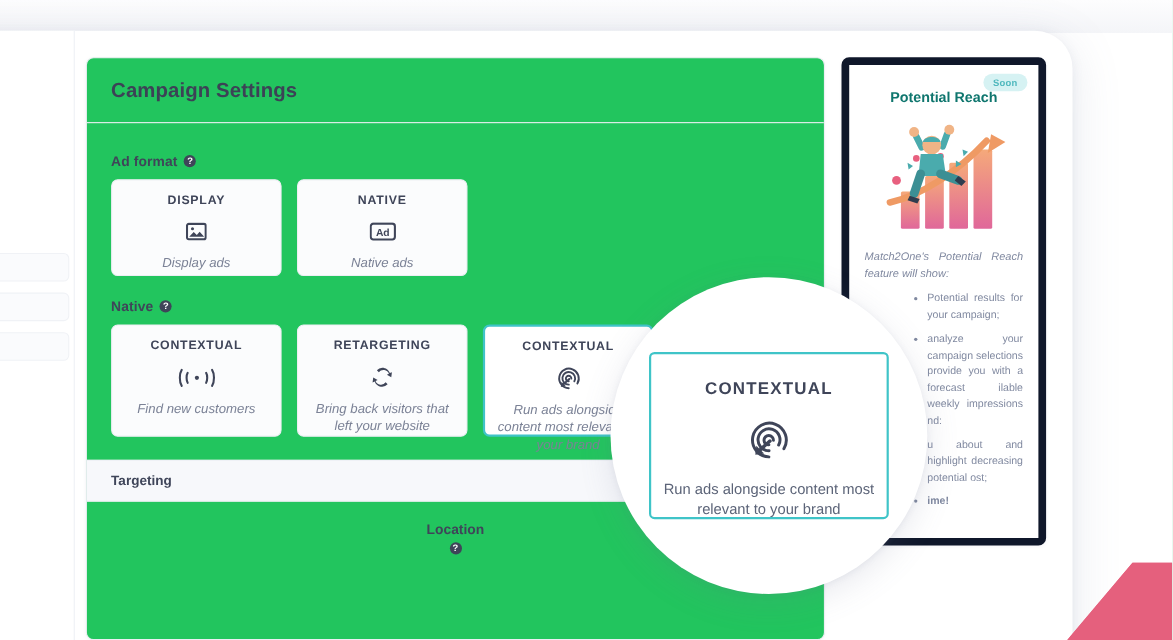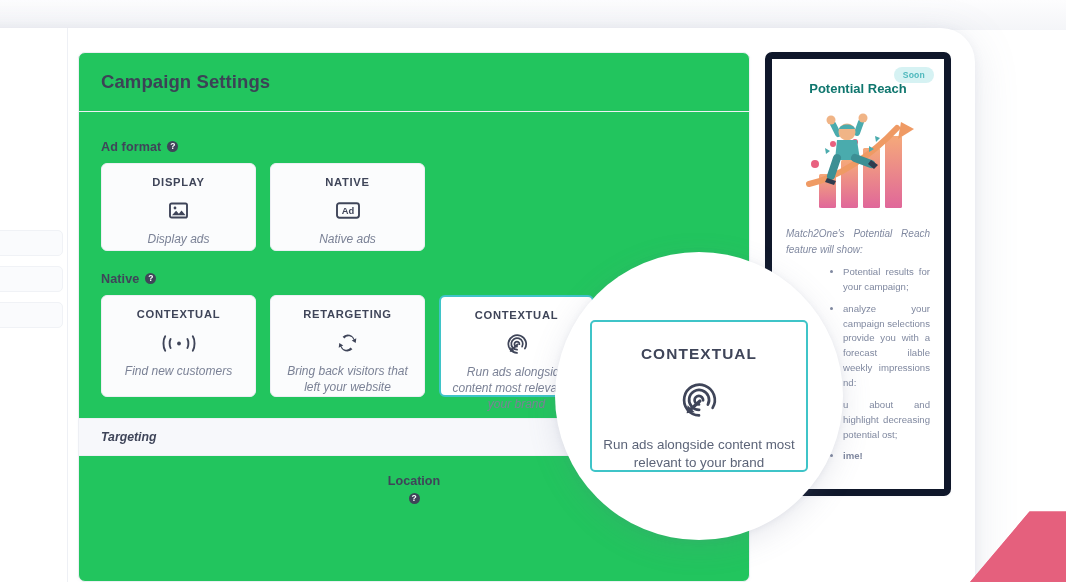--- a/index.html
+++ b/index.html
@@ -196,21 +196,20 @@
     height: 38px;
     background: #f7f8fb;
     border-top: 1px solid #eef0f5;
     border-bottom: 1px solid #eef0f5;
     display: flex;
     align-items: center;
     padding-left: 22px;
     margin-left: -22px;
     margin-right: -22px;
     width: calc(100% + 44px);
-    font-style: italic;
   }
   #targeting-label {
     font-size: 12.3px;
     font-weight: 700;
     color: #3f4559;
   }
   #location-label {
     margin-top: 18px;
     font-size: 12.6px;
     font-weight: 700;

